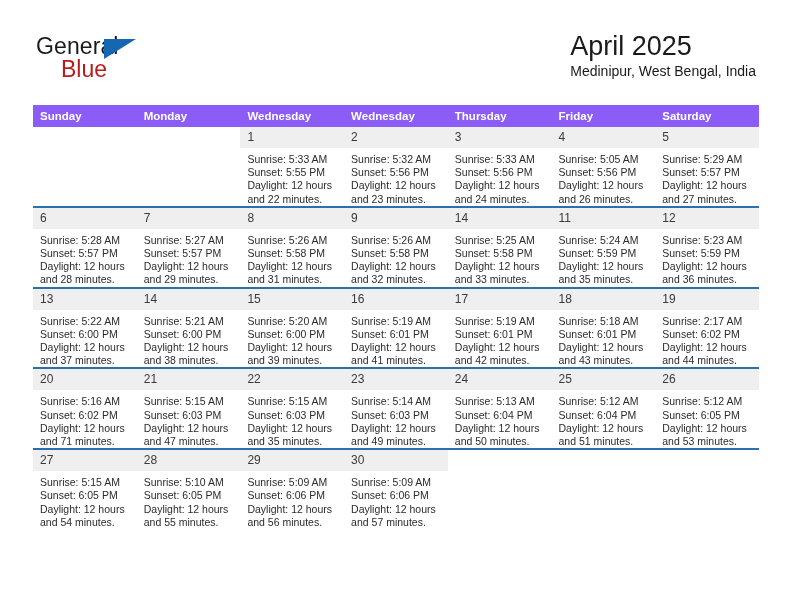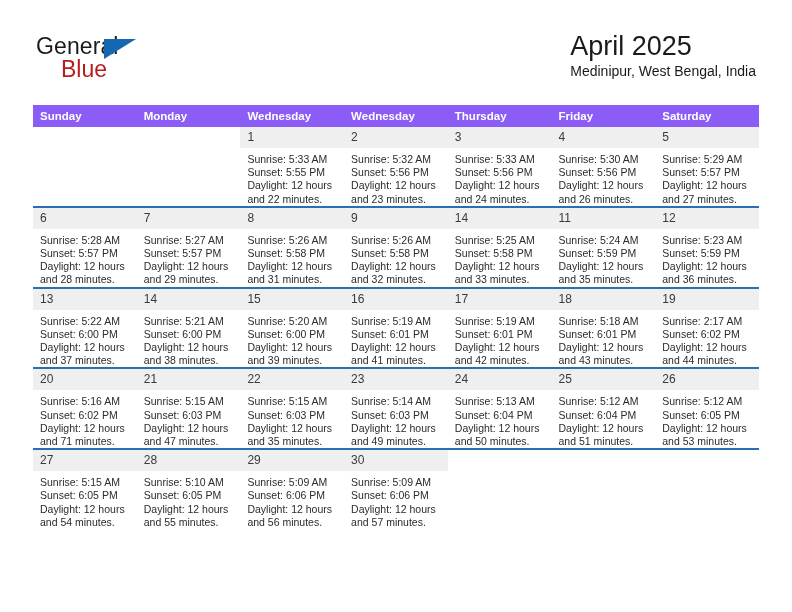--- a/index.html
+++ b/index.html
@@ -218,21 +218,21 @@
             <span class="details">
               <span>Sunrise: 5:33 AM</span>
               <span>Sunset: 5:56 PM</span>
               <span>Daylight: 12 hours</span>
               <span>and 24 minutes.</span>
             </span>
           </td>
           <td>
             <span class="daynum">4</span>
             <span class="details">
-              <span>Sunrise: 5:30 AM</span>
+              <span>Sunrise: 5:05 AM</span>
               <span>Sunset: 5:56 PM</span>
               <span>Daylight: 12 hours</span>
               <span>and 26 minutes.</span>
             </span>
           </td>
           <td>
             <span class="daynum">5</span>
             <span class="details">
               <span>Sunrise: 5:29 AM</span>
               <span>Sunset: 5:57 PM</span>

